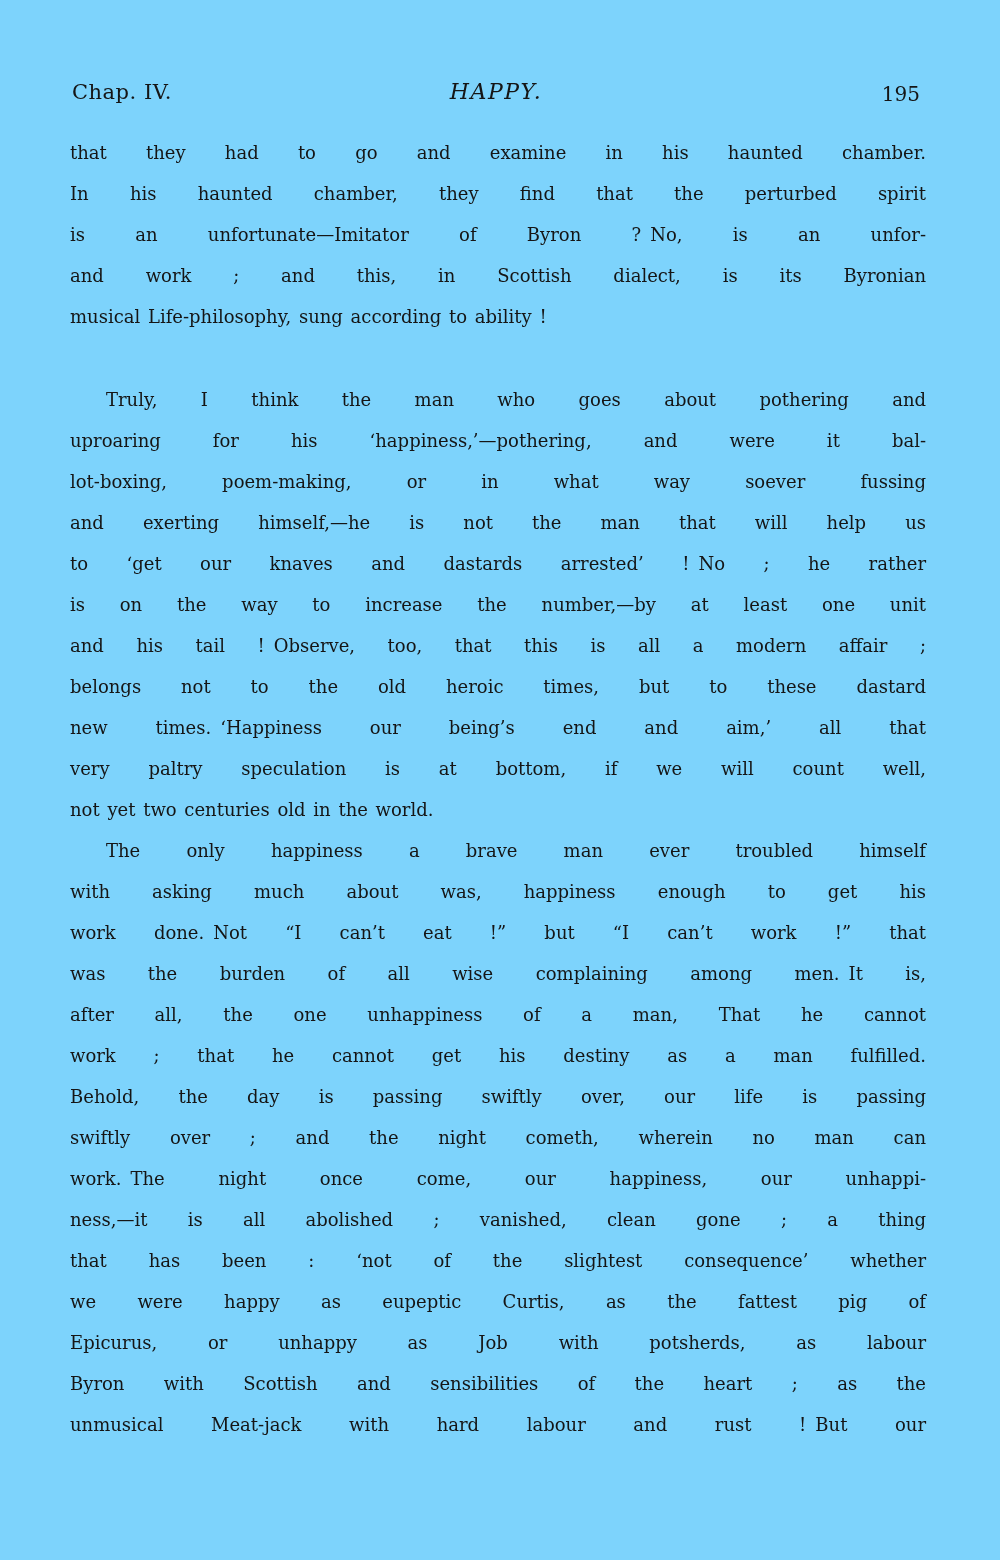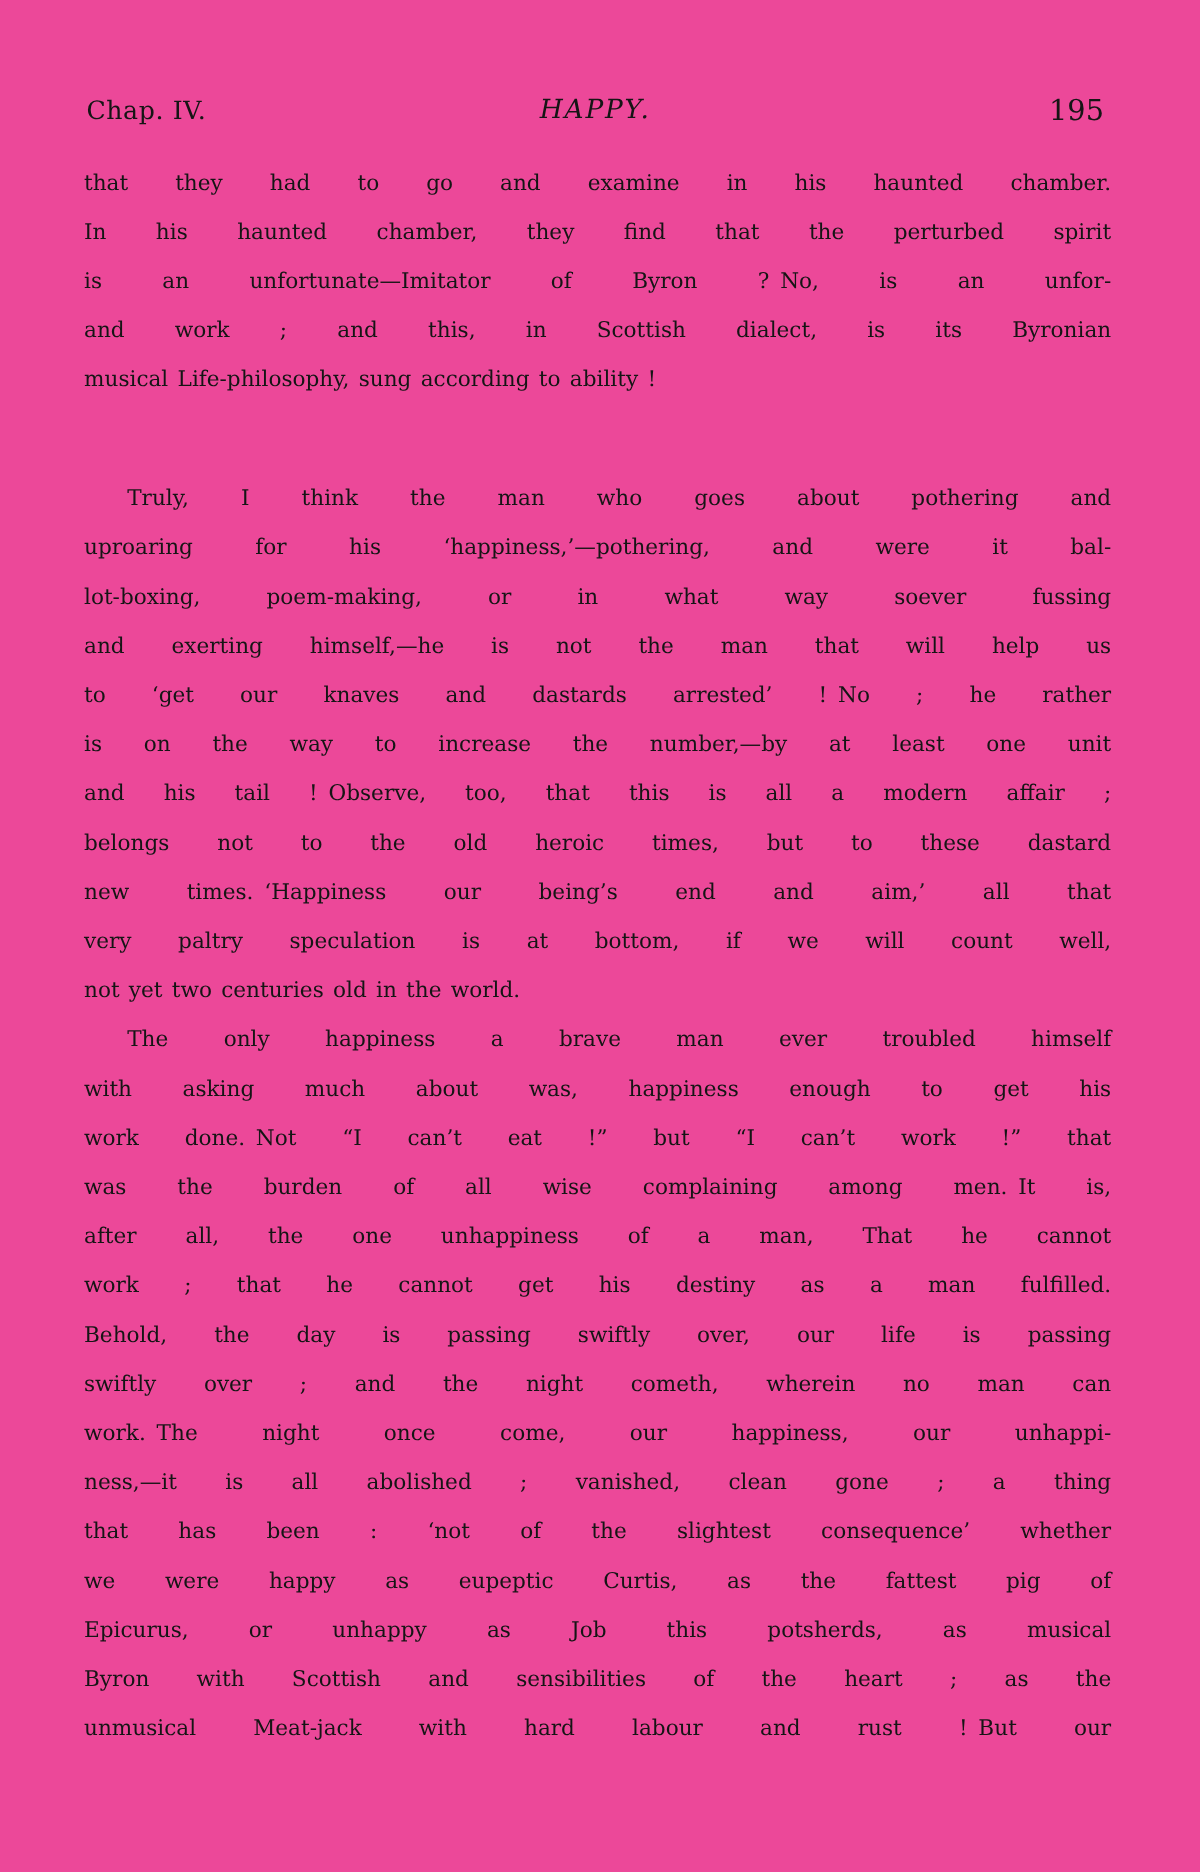--- a/index.html
+++ b/index.html
@@ -4,21 +4,21 @@
 <style>
   * { margin: 0; padding: 0; box-sizing: border-box; }
   html, body {
     background: #e8e8e8;
     font-family: "DejaVu Serif", "Liberation Serif", serif;
   }
   .page {
     position: relative;
     width: 1000px;
     height: 1560px;
-    background: #ec4899;
+    background: #7dd3fc;
     color: #151515;
     overflow: hidden;
   }
   .running-header {
     position: absolute;
     top: 70px;
     left: 72px;
     right: 80px;
     height: 34px;
   }
@@ -35,30 +35,30 @@
     transform: translateX(-50%);
     bottom: 0;
     font-size: 22px;
     letter-spacing: 1.5px;
     font-style: italic;
   }
   .page-number {
     position: absolute;
     right: 0;
     bottom: -2px;
-    font-size: 24px;
+    font-size: 20px;
   }
   .page-body {
     position: absolute;
     top: 132px;
     left: 70px;
     width: 856px;
   }
   .paragraph { margin: 0; }
-  .paragraph.gap-before { margin-top: 58px; }
+  .paragraph.gap-before { margin-top: 42px; }
   .line {
     font-size: 18px;
     line-height: 41px;
     height: 41px;
     white-space: nowrap;
     text-align: justify;
     text-align-last: justify;
     text-justify: inter-word;
     word-spacing: 2px;
   }
@@ -105,18 +105,18 @@
         <div class="line"><span>work done. Not “I can’t eat !” but “I can’t work !” that</span></div>
         <div class="line"><span>was the burden of all wise complaining among men. It is,</span></div>
         <div class="line"><span>after all, the one unhappiness of a man, That he cannot</span></div>
         <div class="line"><span>work ; that he cannot get his destiny as a man fulfilled.</span></div>
         <div class="line"><span>Behold, the day is passing swiftly over, our life is passing</span></div>
         <div class="line"><span>swiftly over ; and the night cometh, wherein no man can</span></div>
         <div class="line"><span>work. The night once come, our happiness, our unhappi-</span></div>
         <div class="line"><span>ness,—it is all abolished ; vanished, clean gone ; a thing</span></div>
         <div class="line"><span>that has been : ‘not of the slightest consequence’ whether</span></div>
         <div class="line"><span>we were happy as eupeptic Curtis, as the fattest pig of</span></div>
-        <div class="line"><span>Epicurus, or unhappy as Job this potsherds, as musical</span></div>
+        <div class="line"><span>Epicurus, or unhappy as Job with potsherds, as labour</span></div>
         <div class="line"><span>Byron with Scottish and sensibilities of the heart ; as the</span></div>
         <div class="line"><span>unmusical Meat-jack with hard labour and rust ! But our</span></div>
       </div>
     </div>
 </div>
 
 </body></html>

